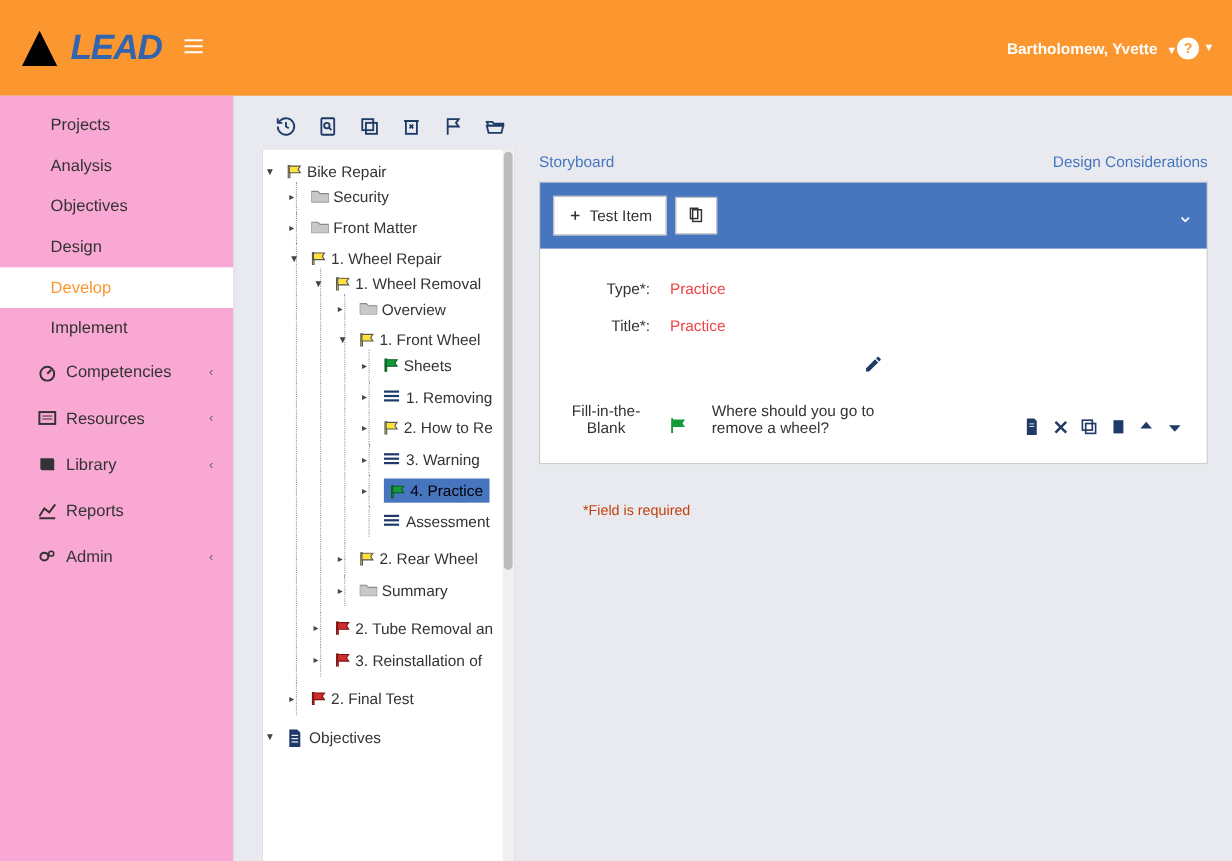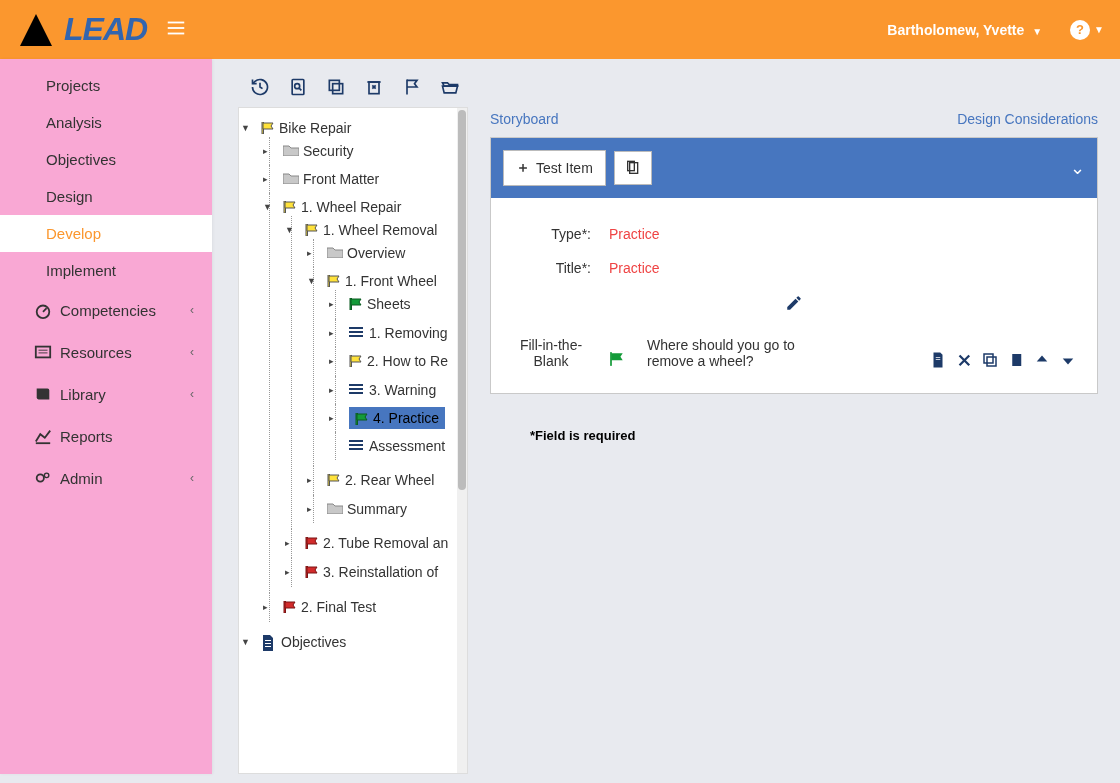--- a/index.html
+++ b/index.html
@@ -1,23 +1,23 @@
 <!DOCTYPE html>
 <html><head>
 <meta charset="utf-8">
 <style>
   * { box-sizing: border-box; margin: 0; padding: 0; }
   body { font-family: -apple-system, BlinkMacSystemFont, "Segoe UI", Arial, sans-serif; font-size: 14px; color: #333; background: #e8eaef; width: 1120px; height: 783px; overflow: hidden; }
-  .topbar { background: #fb972e; height: 59px; display: flex; align-items: center; padding: 0 16px; }
+  .topbar { background: #fb972e; height: 87px; display: flex; align-items: center; padding: 0 16px; }
   .logo-wrap { display: flex; align-items: center; gap: 8px; }
   .logo { font-size: 32px; font-weight: 800; color: #3365ae; letter-spacing: -1px; font-style: italic; }
   .logo-tri { width: 40px; height: 40px; fill: #000; }
   .hamburger { margin-left: 18px; cursor: pointer; }
   .hamburger svg { width: 22px; height: 22px; stroke: #fff; }
-  .user-area { margin-left: auto; display: flex; align-items: center; gap: 28px; color: #fff; font-weight: 600; justify-content: flex-end; }
+  .user-area { margin-left: auto; display: flex; align-items: center; color: #fff; font-weight: 600; justify-content: flex-end; }
   .user-name { cursor: pointer; }
   .caret { font-size: 10px; margin-left: 4px; }
   .help { display: flex; align-items: center; cursor: pointer; }
   .help-circle { width: 20px; height: 20px; background: #fff; border-radius: 50%; color: #fb972e; display: inline-flex; align-items: center; justify-content: center; font-weight: 700; font-size: 13px;}
   .layout { display: flex; height: calc(783px - 68px); }
   .sidebar { width: 212px; background: #f9a8d4; padding: 8px 0; box-shadow: 1px 0 3px rgba(0,0,0,0.05); }
   .nav-item { padding: 10px 18px 10px 46px; font-size: 15px; color: #333; cursor: pointer; }
   .nav-item.active { background: #fff; color: #fb972e; }
   .nav-group { display: flex; align-items: center; padding: 12px 18px 12px 34px; font-size: 15px; color: #333; cursor: pointer; gap: 8px; }
   .nav-group .gi { width: 18px; display: inline-flex; }
@@ -58,21 +58,21 @@
   .row-field .lbl { width:80px; text-align:right; color:#333;}
   .row-field .val { color:#ef4444;}
   .edit-ic { text-align:center; margin: 4px 0 22px 0;}
   .edit-ic svg{width:18px;height:18px;fill:#1d3a68;cursor:pointer;}
   .item-row { display:flex; align-items:flex-end; gap:18px; font-size:14px;}
   .item-row .type { width:80px; text-align:center; color:#333;}
   .item-row .flag-c{width:20px;}
   .item-row .q { flex:1; max-width:170px;}
   .item-actions { margin-left:auto; display:flex; gap:8px; color:#1d3a68;}
   .item-actions .aic{width:18px;height:18px;cursor:pointer;}
-  .req { font-size:13px; color:#000000; margin-top:34px; margin-left:40px;font-weight:bold;}
+  .req { font-size:13px; color:#c2410c; margin-top:34px; margin-left:40px;}
 </style>
 </head>
 <body>
 
 <div class="topbar">
   <div class="logo-wrap">
     <svg class="logo-tri" viewBox="0 0 40 40">
         <path d="M20 4 L36 36 L4 36 Z M20 14 L28 30 L12 30 Z" fill="#000"></path>
       </svg>
     <div class="logo">LEAD</div>

